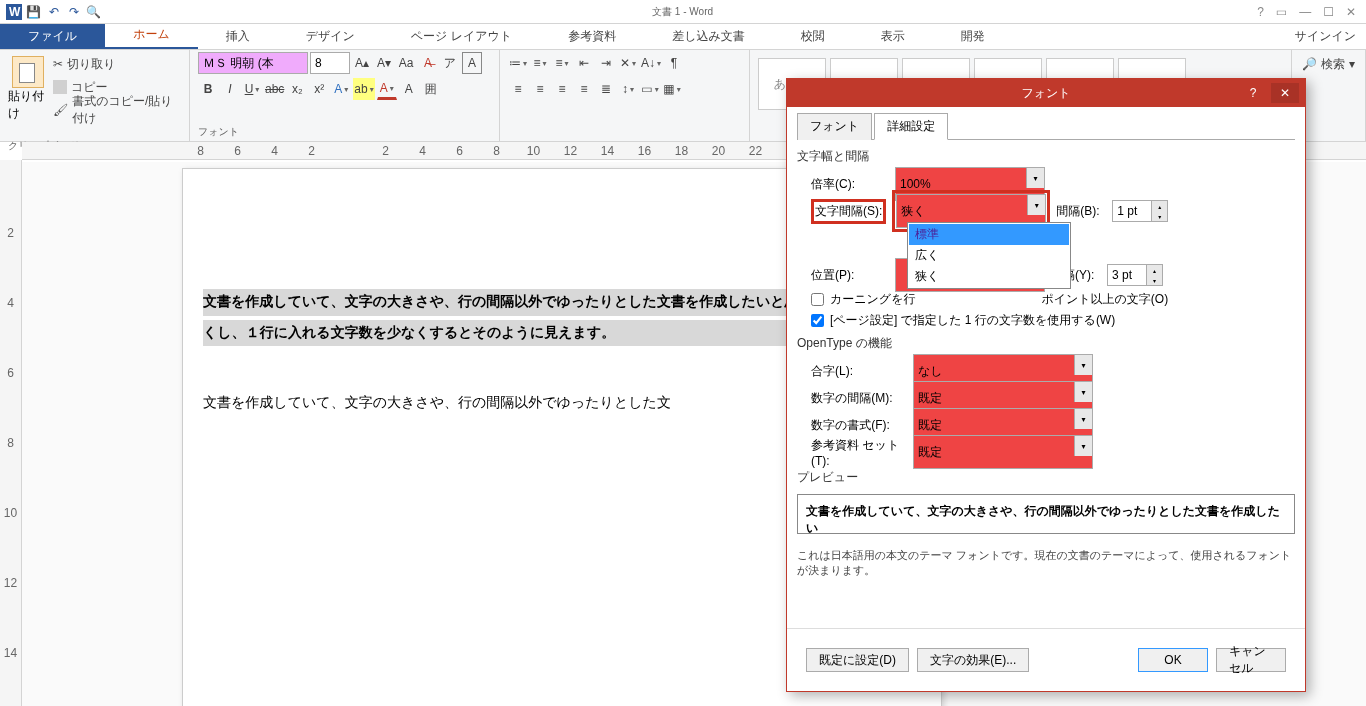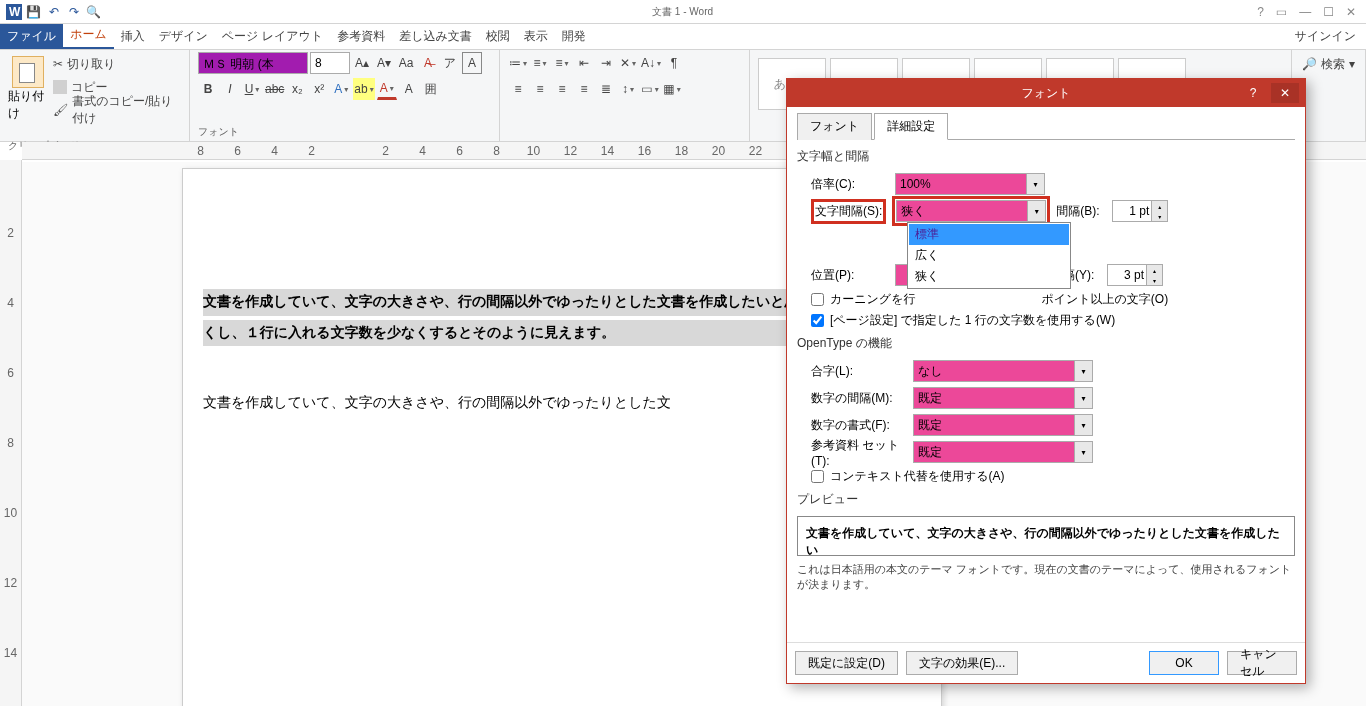--- a/index.html
+++ b/index.html
@@ -3,35 +3,35 @@
 <meta charset="utf-8">
 <style>
 *{box-sizing:border-box;margin:0;padding:0;font-family:"Meiryo UI","MS PGothic",sans-serif;font-size:12px;}
 body{background:#fff;width:1366px;height:706px;overflow:hidden;position:relative;}
 .titlebar{height:24px;background:#fff;display:flex;align-items:center;border-bottom:1px solid #d4d4d4;}
 .qat{display:flex;align-items:center;gap:4px;padding:0 6px;}
 .qat .ico{width:16px;height:16px;display:flex;align-items:center;justify-content:center;color:#2b579a;}
 .title-center{flex:1;text-align:center;color:#666;font-size:10px;}
 .title-right{display:flex;gap:12px;padding-right:10px;color:#888;}
 .menubar{height:26px;background:#fff;display:flex;align-items:flex-end;border-bottom:1px solid #d4d4d4;}
-.tab{padding:4px 7px;color:#444;cursor:pointer;}
+.tab{padding:4px 28px;color:#444;cursor:pointer;}
 .tab.file{background:#2b579a;color:#fff;}
 .tab.active{color:#c2410c;border-bottom:2px solid #2b579a;}
 .signin{margin-left:auto;padding:4px 10px;color:#444;}
 .ribbon{height:92px;background:#f5f6f7;border-bottom:1px solid #d4d4d4;display:flex;}
 .group{border-right:1px solid #d4d4d4;padding:2px 8px 0 8px;display:flex;flex-direction:column;}
 .group-body{flex:1;display:flex;align-items:flex-start;gap:4px;}
 .group-label{text-align:left;color:#666;font-size:10px;padding:2px 0;margin-top:15px;}
 .bigbtn{display:flex;flex-direction:column;align-items:center;width:46px;padding-top:4px;}
 .bigico{width:32px;height:32px;background:#fde9c7;border:1px solid #e0b060;position:relative;}
 .bigico:after{content:"";position:absolute;left:6px;top:6px;width:14px;height:18px;background:#fff;border:1px solid #888;}
 .smallrow{display:flex;flex-direction:column;gap:3px;padding-top:2px;}
 .smbtn{display:flex;align-items:center;gap:4px;color:#444;height:20px;}
 .smico{width:14px;height:14px;background:#d0d0d0;}
-.fontname{width:110px;height:22px;border:1px solid #ababab;background:#a21caf;padding:0 4px;display:flex;align-items:flex-end;}
+.fontname{width:110px;height:22px;border:1px solid #ababab;background:#f0abfc;padding:8px 4px;display:flex;align-items:center;}
 .fontsize{width:40px;height:22px;border:1px solid #ababab;background:#fff;padding:0 4px;display:flex;align-items:center;}
 .btnrow{display:flex;gap:2px;}
 .rbtn{min-width:20px;height:22px;display:flex;align-items:center;justify-content:center;color:#444;border:1px solid transparent;}
 .dd:after{content:"▾";font-size:8px;margin-left:2px;color:#666;}
 .styles{display:flex;gap:4px;padding-top:6px;}
 .stylebox{width:68px;height:52px;border:1px solid #ccc;background:#fff;display:flex;align-items:center;justify-content:center;color:#888;}
 .search-grp{padding:4px 10px;}
 .ruler{height:18px;background:#f5f5f5;border-bottom:1px solid #d4d4d4;position:relative;margin-left:22px;}
 .ruler-scale{position:absolute;left:160px;right:0;top:0;height:18px;display:flex;align-items:center;font-size:9px;color:#666;}
 .tick{width:37px;text-align:center;}
@@ -46,34 +46,34 @@
 .dlg-title{height:28px;background:#c0392b;color:#fff;display:flex;align-items:center;justify-content:center;position:relative;font-size:13px;}
 .dlg-help{position:absolute;right:40px;top:4px;width:24px;height:20px;color:#fff;display:flex;align-items:center;justify-content:center;}
 .dlg-close{position:absolute;right:6px;top:4px;width:28px;height:20px;background:#a93226;color:#fff;display:flex;align-items:center;justify-content:center;}
 .dlg-body{padding:6px 10px 10px 10px;}
 .dlg-tabs{display:flex;border-bottom:1px solid #aaa;margin-bottom:8px;}
 .dlg-tab{padding:4px 12px;border:1px solid #aaa;border-bottom:none;background:#f0f0f0;margin-right:2px;margin-bottom:-1px;}
 .dlg-tab.active{background:#fff;border-bottom:1px solid #fff;}
 .section-title{font-size:12px;color:#333;margin:6px 0 8px 0;}
 .formrow{display:flex;align-items:center;margin:5px 0 5px 14px;gap:6px;height:22px;}
 .flabel{width:78px;}
-.fselect{height:22px;border:1px solid #ababab;background:#ec4899;display:flex;align-items:center;padding:4px 4px;position:relative;}
+.fselect{height:22px;border:1px solid #ababab;background:#ef4444;display:flex;align-items:center;padding:16px 4px;position:relative;}
 .fselect .arrow{position:absolute;right:0;top:0;width:18px;height:20px;background:#e8e8e8;border-left:1px solid #ababab;display:flex;align-items:center;justify-content:center;font-size:8px;}
-.spin{width:56px;height:22px;border:1px solid #ababab;display:flex;align-items:center;padding:0 16px;position:relative;}
+.spin{width:56px;height:22px;border:1px solid #ababab;display:flex;align-items:center;padding:0 4px;position:relative;}
 .spin .sp{position:absolute;right:0;top:0;width:16px;height:20px;background:#e8e8e8;border-left:1px solid #ababab;display:flex;flex-direction:column;}
 .spin .sp span{flex:1;display:flex;align-items:center;justify-content:center;font-size:6px;}
 .hl-red{border:3px solid #d03020;padding:1px;}
 .dropdown-open{position:absolute;background:#fff;border:1px solid #888;z-index:10;}
 .ddopt{padding:2px 6px;}
 .ddopt.sel{background:#3399ff;color:#4c1d95;}
 .chk{display:flex;align-items:center;gap:6px;margin:4px 0 4px 14px;}
 .chk input{width:13px;height:13px;}
 .preview-box{border:1px solid #888;height:40px;margin:6px 0;padding:8px;font-family:"MS Mincho",serif;font-size:12px;font-weight:bold;overflow:hidden;}
-.dlg-note{font-size:11px;color:#444;margin:6px 0 40px 0;}
-.dlg-buttons{display:flex;gap:8px;padding:8px;border-top:1px solid #ddd;}
+.dlg-note{font-size:11px;color:#444;margin:14px 0 40px 0;}
+.dlg-buttons{display:flex;gap:8px;padding:19px;border-top:1px solid #ddd;}
 .dlg-btn{height:24px;padding:0 12px;border:1px solid #ababab;background:#f0f0f0;display:flex;align-items:center;}
 .dlg-btn.primary{border:1px solid #3399ff;}
 .spacer{flex:1;}
 </style>
 </head>
 <body>
 
 <div class="titlebar">
   <div class="qat">
     <span class="ico">
@@ -358,24 +358,20 @@
           <span class="arrow">▾</span>
         </div>
       </div>
     <div class="formrow">
         <span class="flabel" style="width:96px">参考資料 セット(T):</span>
         <div class="fselect" style="width:180px">
           <span>既定</span>
           <span class="arrow">▾</span>
         </div>
       </div>
-    <div class="chk">
-        <input type="checkbox" style="">
-        <span>コンテキスト代替を使用する(A)</span>
-      </div>
 
     <div class="section-title">プレビュー</div>
     <div class="preview-box">文書を作成していて、文字の大きさや、行の間隔以外でゆったりとした文書を作成したい</div>
     <div class="dlg-note">これは日本語用の本文のテーマ フォントです。現在の文書のテーマによって、使用されるフォントが決まります。</div>
   </div>
   <div class="dlg-buttons">
     <div class="dlg-btn">既定に設定(D)</div>
     <div class="dlg-btn">文字の効果(E)...</div>
     <div class="spacer"></div>
     <div class="dlg-btn primary" style="width:70px;justify-content:center">OK</div>

